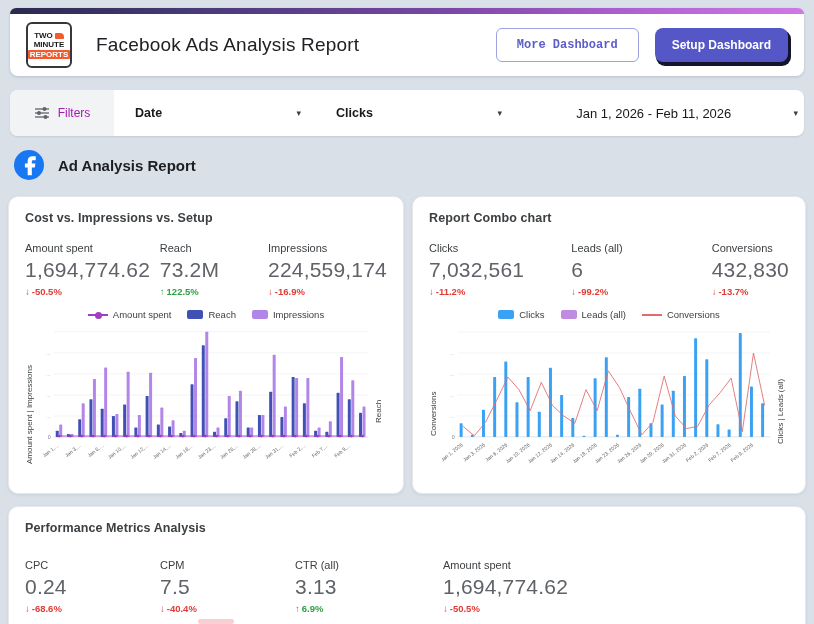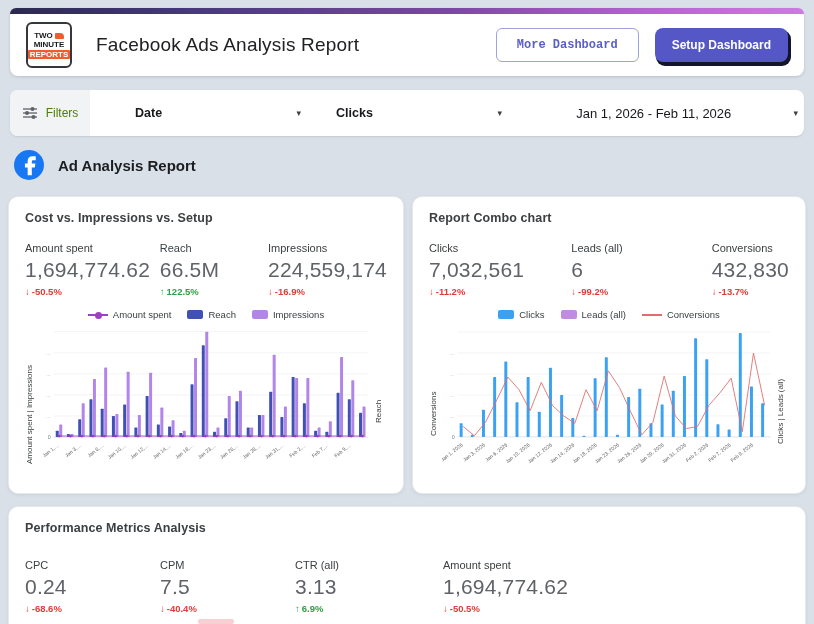--- a/index.html
+++ b/index.html
@@ -23,23 +23,23 @@
   .btn-outline { background:#fff; border:1px solid #9fa2e0; color:#5b5ec9; font-weight:bold;
     font-size:12px; padding:9px 20px; border-radius:6px; cursor:pointer; margin-right:16px;
     font-family:Liberation Mono, monospace; }
   .btn-solid { background:#5457c5; border:none; color:#fff; font-weight:bold; font-size:12px;
     padding:10px 17px; border-radius:8px; cursor:pointer; box-shadow:2px 3px 0 1px #14142c;
     font-family:"Liberation Sans", sans-serif; }
 
   
   .filterbar { position:absolute; left:10px; top:90px; width:794px; height:46px;
     background:#fff; border-radius:8px; box-shadow:0 1px 2px rgba(40,45,60,.12); }
-  .filters-chip { position:absolute; left:0; top:0; width:80px; height:46px; background:#f1f3f5;
+  .filters-chip { position:absolute; left:0; top:0; width:104px; height:46px; background:#f1f3f5;
     border-radius:8px 0 0 8px; display:flex; align-items:center; justify-content:center; gap:8px;
-    font-size:12px; color:#4d7c0f; cursor:pointer; }
+    font-size:12px; color:#a21caf; cursor:pointer; }
   .fsel { position:absolute; top:0; height:46px; display:flex; align-items:center;
     justify-content:space-between; cursor:pointer; font-size:13px; color:#17191c;gap:16px; }
   .fsel .lbl { font-weight:bold; font-size:12.5px; }
   .fsel-range .lbl { font-weight:normal; font-size:13px; flex:1; text-align:center; }
   .caret { font-size:9px; color:#3c4043; }
   .fsel-date { left:125px; width:166px; }
   .fsel-metric { left:326px; width:166px; }
   .fsel-range { left:520px; width:268px; }
 
   
@@ -146,21 +146,21 @@
     <div class="kpi kpi-a1">
       <div class="kpi-label">Amount spent</div>
       <div class="kpi-value">1,694,774.62</div>
       <div class="delta down">
           <span>↓</span>
           <span>-50.5%</span>
         </div>
     </div>
     <div class="kpi kpi-a2">
       <div class="kpi-label">Reach</div>
-      <div class="kpi-value">66.5M</div>
+      <div class="kpi-value">73.2M</div>
       <div class="delta up">
           <span>↑</span>
           <span>122.5%</span>
         </div>
     </div>
     <div class="kpi">
       <div class="kpi-label">Impressions</div>
       <div class="kpi-value">224,559,174</div>
       <div class="delta down">
           <span>↓</span>

